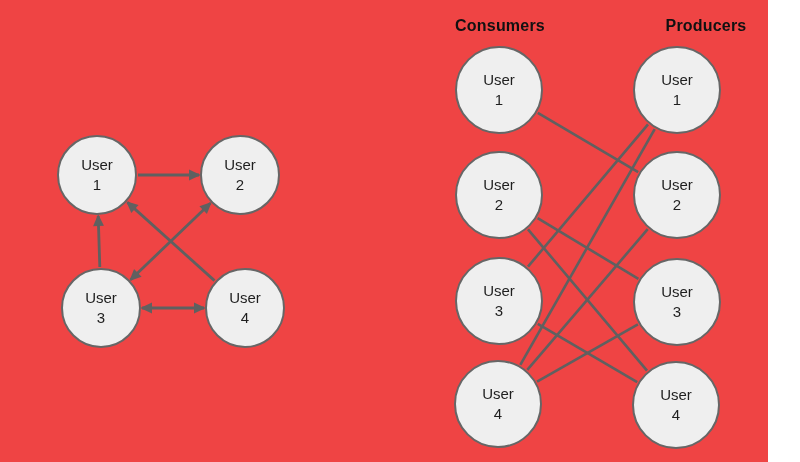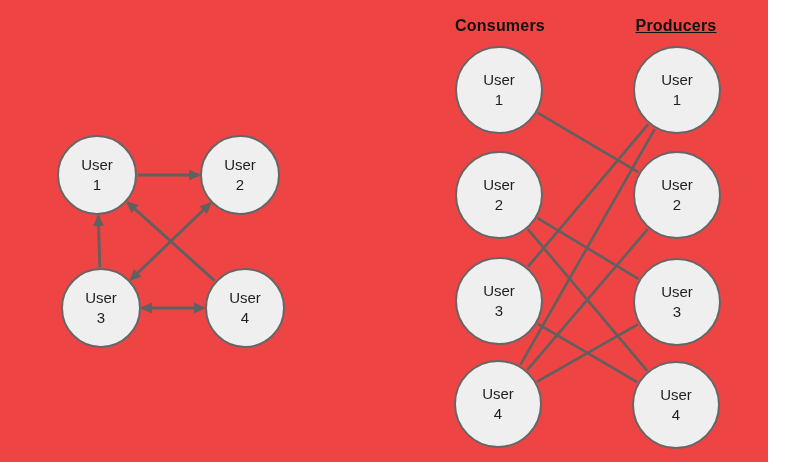--- a/index.html
+++ b/index.html
@@ -16,21 +16,21 @@
     position: absolute;
     transform: translateX(-50%);
     top: 17px;
     font-size: 16px;
     font-weight: bold;
     color: #111111;
     letter-spacing: 0.2px;
     white-space: nowrap;
   }
   .col-header.consumers { left: 500px; }
-  .col-header.producers { left: 676px; text-decoration: underline; }
+  .col-header.producers { left: 706px; }
   text.node-label {
     font-family: "Liberation Sans", sans-serif;
     font-size: 15px;
   }
 </style>
 </head>
 <body>
 
 <div class="canvas">
 

